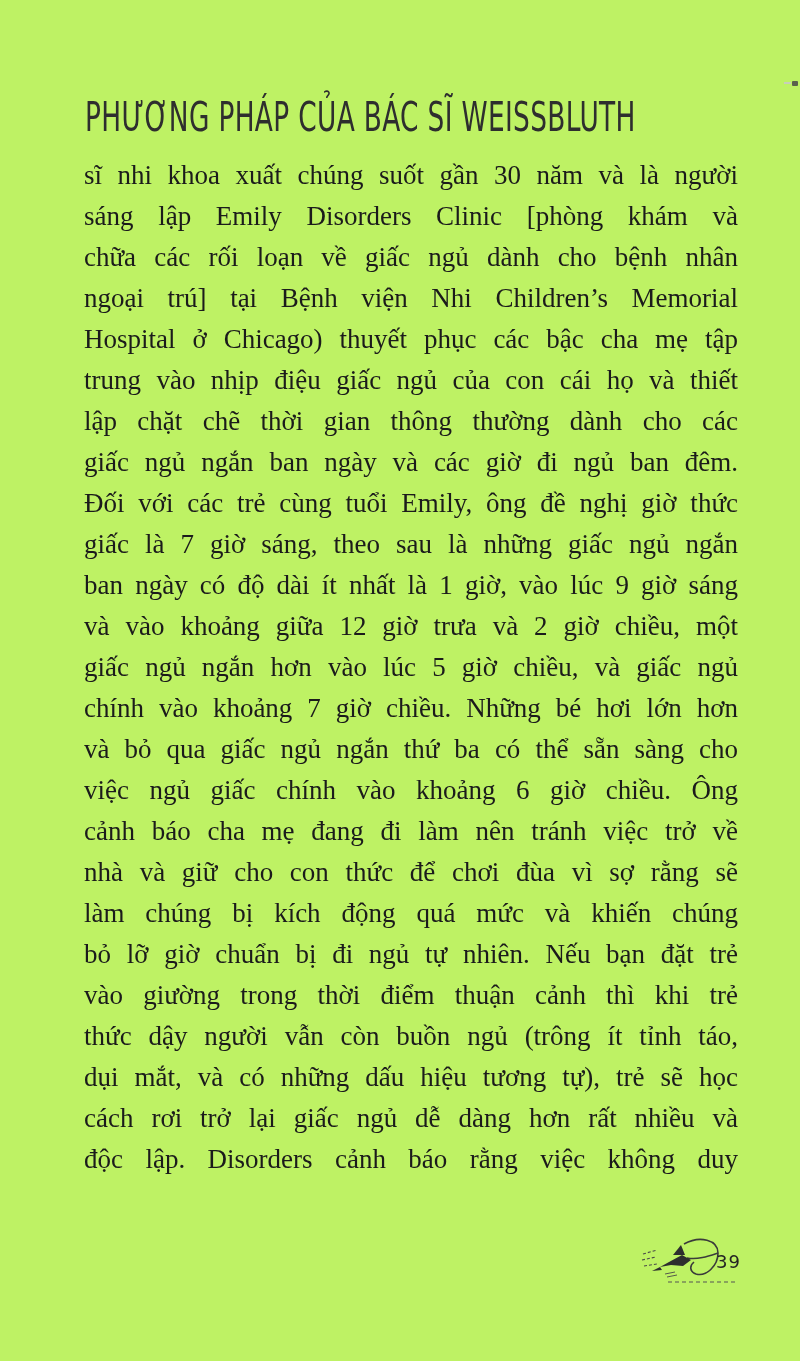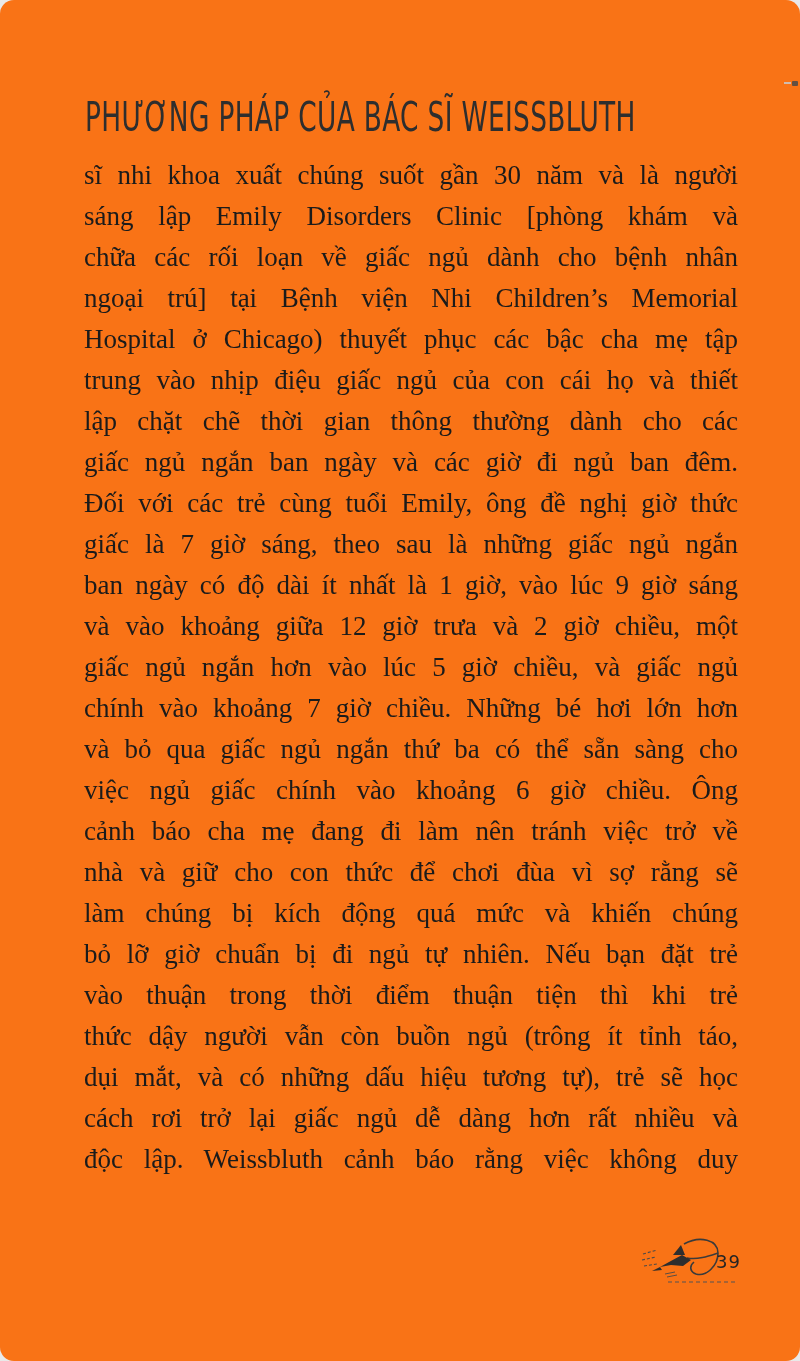--- a/index.html
+++ b/index.html
@@ -1,24 +1,23 @@
 <!DOCTYPE html>
 <html><head>
 <meta charset="utf-8">
 <style>
   html,body{margin:0;padding:0;background:#e9e9e9;}
   .page{
     position:relative;
     width:800px;height:1361px;
     margin:0 auto;
-    background:#f97316;
+    background:#bef264;
     overflow:hidden;
     font-family:"Liberation Serif", serif;
     color:#1c1c1c;
-    border-radius:14px;
   }
   
   .heading{
     position:absolute;
     left:85px;top:97px;
     margin:0;
     font-family:"DejaVu Sans", sans-serif;
     font-weight:400;
     font-size:40px;
     line-height:40px;
@@ -97,25 +96,25 @@
     <div class="line">ban ngày có độ dài ít nhất là 1 giờ, vào lúc 9 giờ sáng</div>
     <div class="line">và vào khoảng giữa 12 giờ trưa và 2 giờ chiều, một</div>
     <div class="line">giấc ngủ ngắn hơn vào lúc 5 giờ chiều, và giấc ngủ</div>
     <div class="line">chính vào khoảng 7 giờ chiều. Những bé hơi lớn hơn</div>
     <div class="line">và bỏ qua giấc ngủ ngắn thứ ba có thể sẵn sàng cho</div>
     <div class="line">việc ngủ giấc chính vào khoảng 6 giờ chiều. Ông</div>
     <div class="line">cảnh báo cha mẹ đang đi làm nên tránh việc trở về</div>
     <div class="line">nhà và giữ cho con thức để chơi đùa vì sợ rằng sẽ</div>
     <div class="line">làm chúng bị kích động quá mức và khiến chúng</div>
     <div class="line">bỏ lỡ giờ chuẩn bị đi ngủ tự nhiên. Nếu bạn đặt trẻ</div>
-    <div class="line">vào thuận trong thời điểm thuận tiện thì khi trẻ</div>
+    <div class="line">vào giường trong thời điểm thuận cảnh thì khi trẻ</div>
     <div class="line">thức dậy người vẫn còn buồn ngủ (trông ít tỉnh táo,</div>
     <div class="line">dụi mắt, và có những dấu hiệu tương tự), trẻ sẽ học</div>
     <div class="line">cách rơi trở lại giấc ngủ dễ dàng hơn rất nhiều và</div>
-    <div class="line">độc lập. Weissbluth cảnh báo rằng việc không duy</div>
+    <div class="line">độc lập. Disorders cảnh báo rằng việc không duy</div>
   </div>
 
   <svg class="footer-ornament" viewBox="0 0 104 52" xmlns="http://www.w3.org/2000/svg" fill="none">
 
     <path d="M46 8 C62 -1 80 4 80 17 C80 30 68 41 58 38 C52 36 51 30 56 26" stroke="#3b3b3b" stroke-width="1.6"></path>
     <path d="M80 17 C71 20 60 24 49 22" stroke="#3b3b3b" stroke-width="1.4"></path>
 
     <path d="M22 31 L31 26 L44 19 L53 24 L45 30 L33 29 Z" fill="#2e2e2e"></path>
     <path d="M35 19 L43 9 L47 19 Z" fill="#2e2e2e"></path>
     <path d="M22 31 L14 35 L24 34 Z" fill="#2e2e2e"></path>

